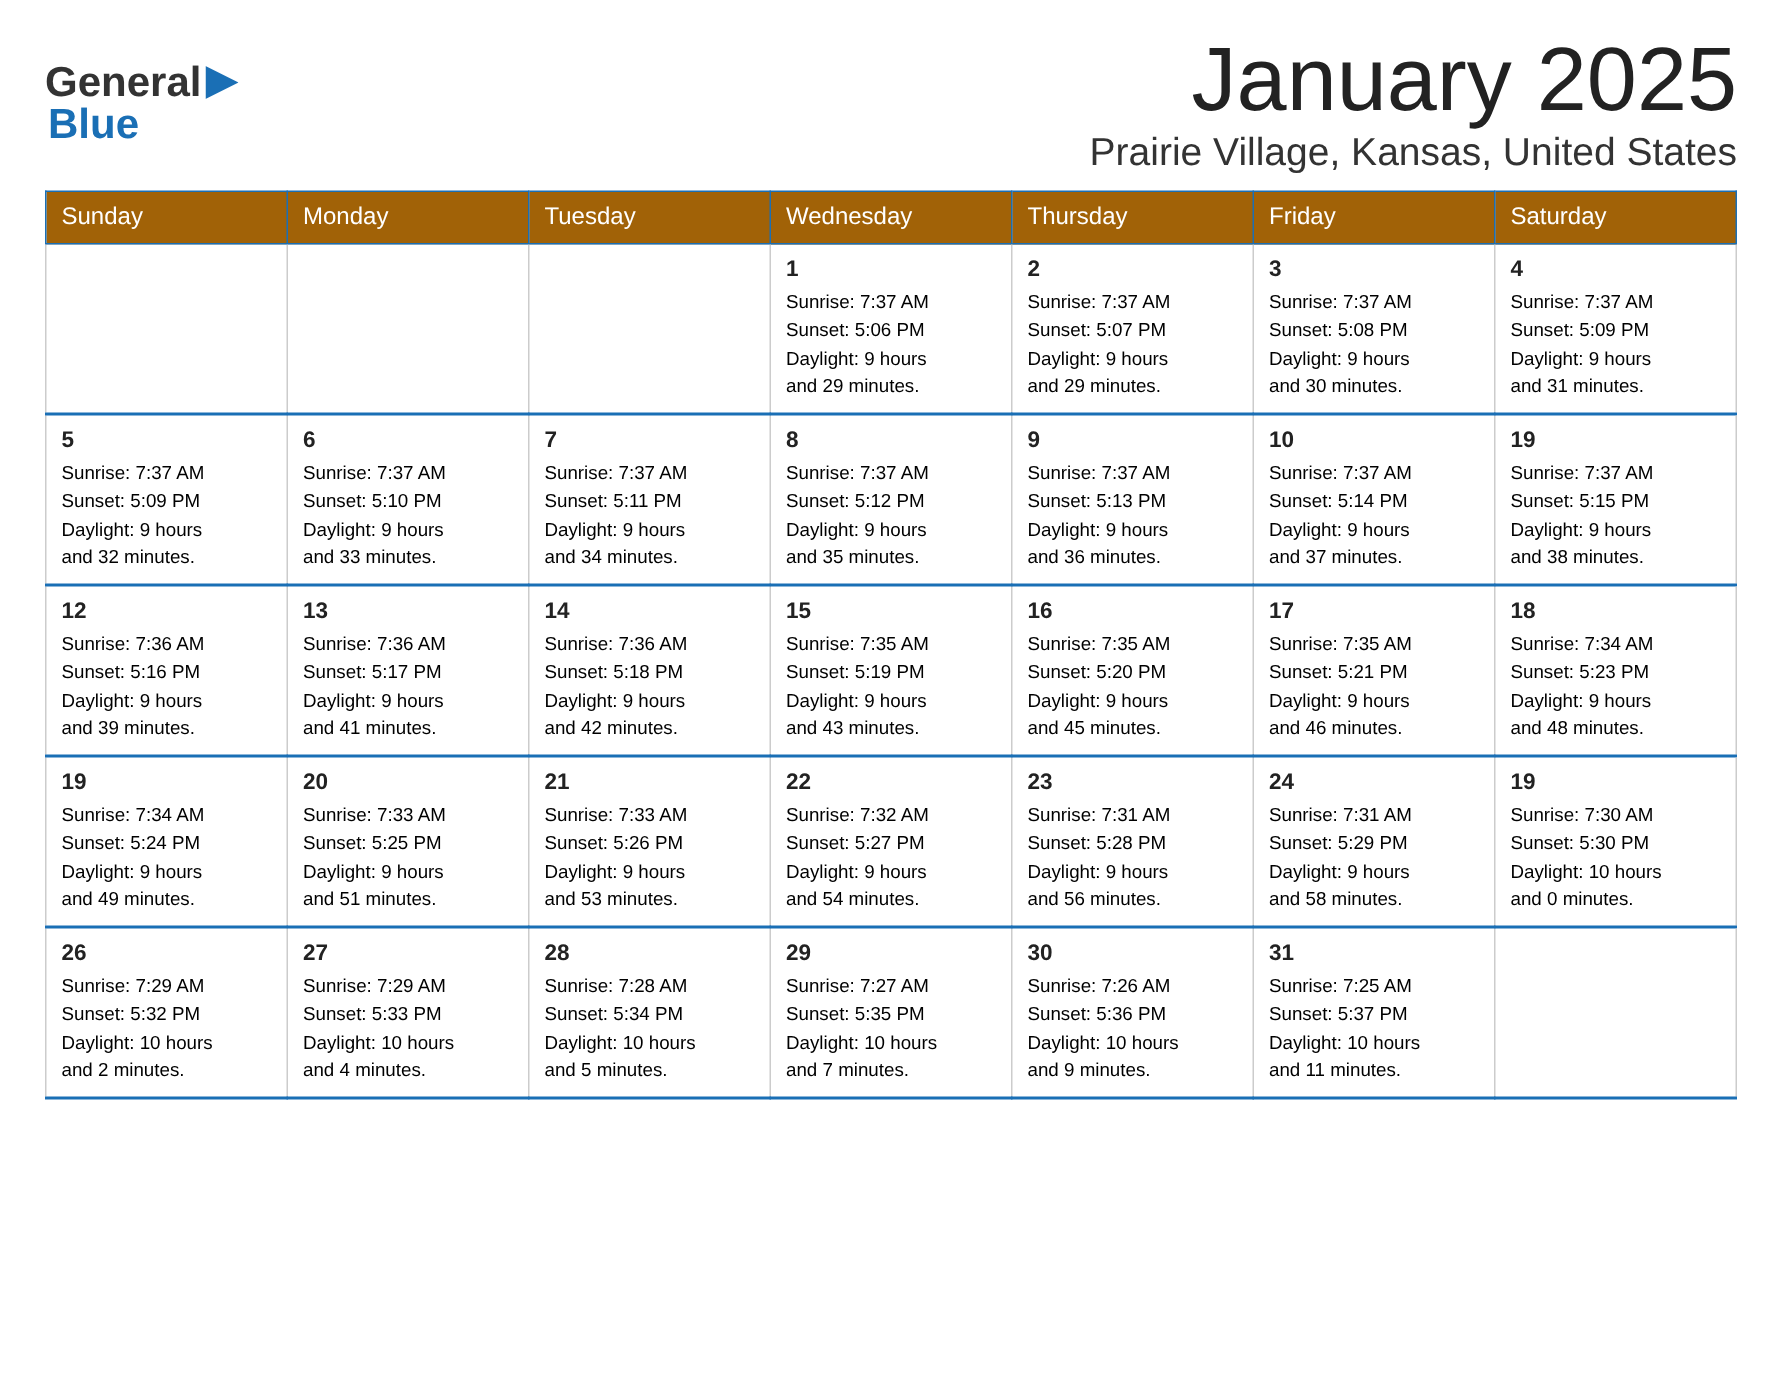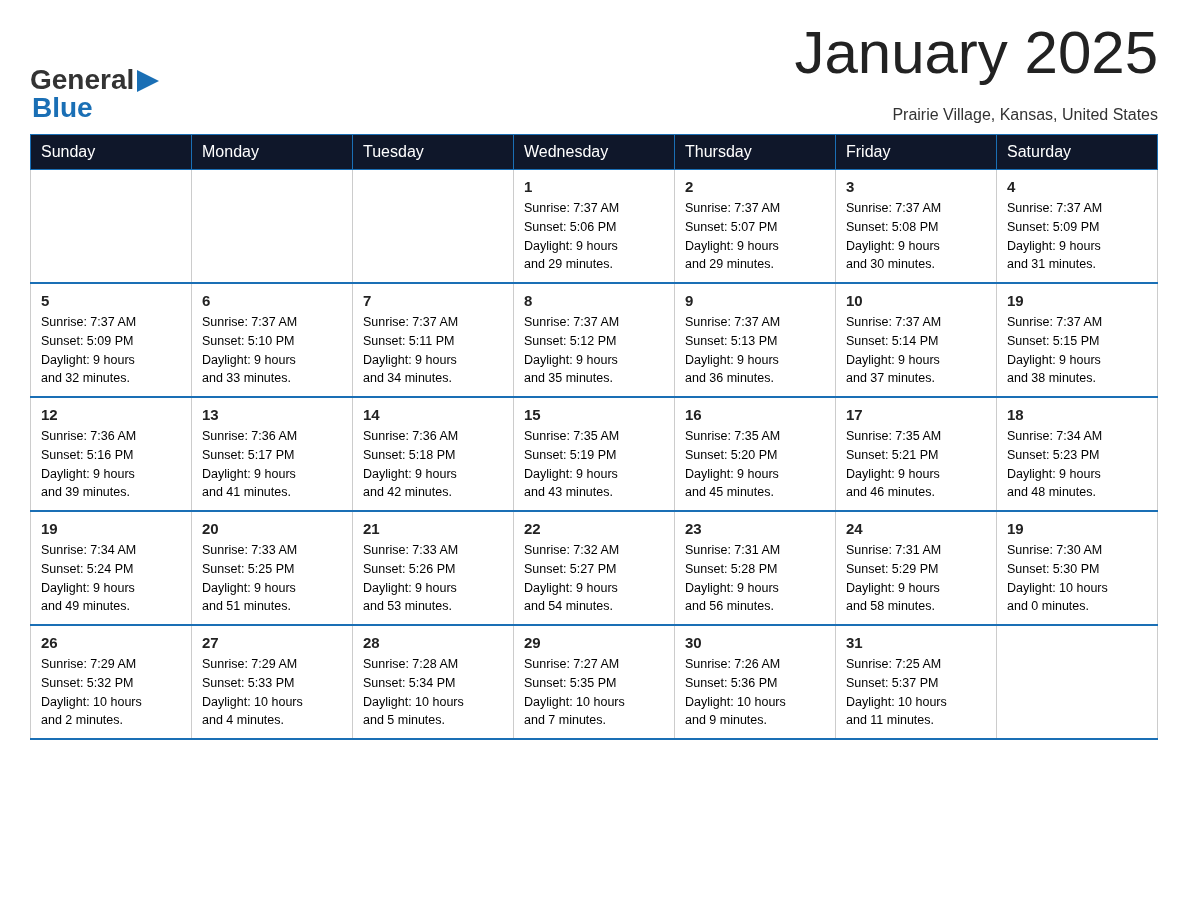--- a/index.html
+++ b/index.html
@@ -5,21 +5,21 @@
     * { margin: 0; padding: 0; box-sizing: border-box; }
     body {
       font-family: Arial, sans-serif;
       background: #fff;
       width: 1188px;
       min-height: 918px;
       padding: 20px 30px;
     }
     .header-row {
       display: flex;
-      align-items: flex-end;
+      align-items: center;
       justify-content: space-between;
       margin-bottom: 10px;
     }
     .logo {
       display: flex;
       align-items: center;
       gap: 0;
     }
     .logo-text-general {
       font-size: 28px;
@@ -34,31 +34,31 @@
     .title-block {
       text-align: right;
     }
     .main-title {
       font-size: 60px;
       font-weight: normal;
       color: #222;
       line-height: 1.1;
     }
     .subtitle {
-      font-size: 16px;
+      font-size: 26px;
       color: #333;
-      margin-top: 20px;
+      margin-top: 0;
     }
     table {
       width: 100%;
       border-collapse: collapse;
       margin-top: 10px;
     }
     thead tr {
-      background-color: #0f172a;
+      background-color: #a16207;
     }
     thead th {
       color: #fff;
       font-size: 16px;
       font-weight: normal;
       padding: 8px 10px;
       text-align: left;
       border: 1px solid #1a6fb5;
     }
     tbody tr {

